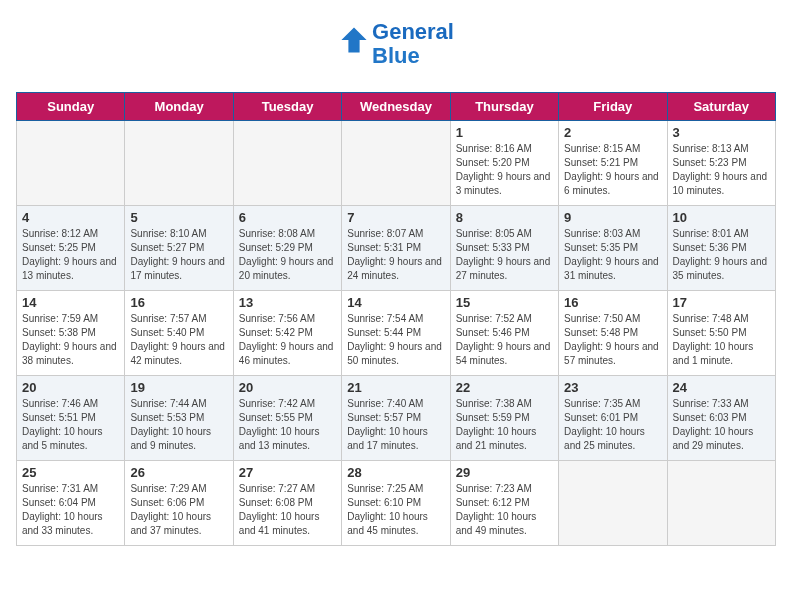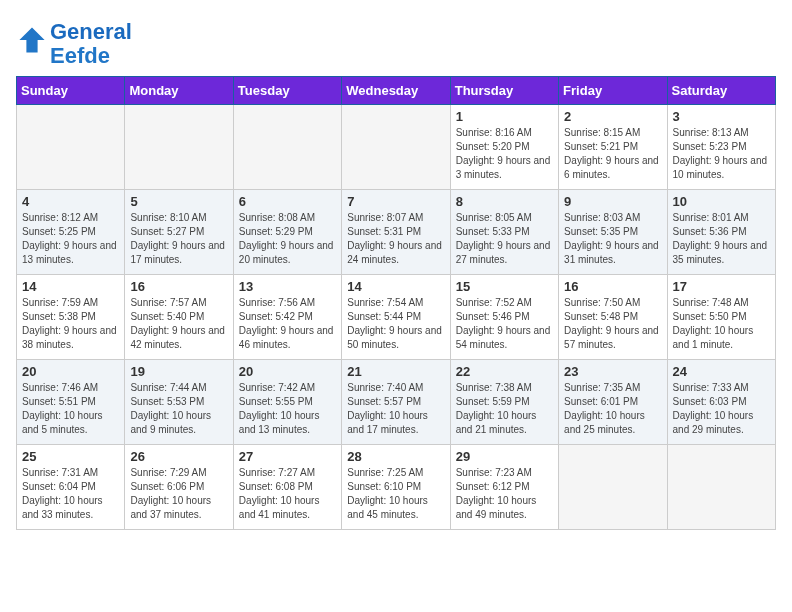--- a/index.html
+++ b/index.html
@@ -6,22 +6,22 @@
     body {
       font-family: Arial, sans-serif;
       background: #fff;
       width: 792px;
       min-height: 612px;
       padding: 16px;
     }
     .header-area {
       display: flex;
       align-items: flex-start;
-      justify-content: space-between;
-      margin-bottom: 8px;
+      justify-content: center;
+      margin-bottom: 24px;
     }
     .logo {
       display: flex;
       align-items: center;
       margin-top: 4px;
     }
     .logo-text {
       font-size: 22px;
       font-weight: bold;
       color: #333;
@@ -47,26 +47,26 @@
     .subtitle {
       font-size: 16px;
       color: #555;
     }
     table {
       width: 100%;
       border-collapse: collapse;
       table-layout: fixed;
     }
     thead tr th {
-      background-color: #6d28d9;
+      background-color: #be185d;
       color: #fff;
       font-size: 13px;
       font-weight: bold;
       padding: 6px 4px;
-      text-align: left;
+      text-align: center;
       border: 1px solid #1a5fa0;
     }
     tbody tr td {
       vertical-align: top;
       border: 1px solid #ccc;
       padding: 4px 5px;
       font-size: 10.5px;
       color: #333;
       height: 85px;
     }
@@ -98,21 +98,21 @@
 <div class="header-area">
   <div class="logo">
     <div>
       <svg class="logo-icon" viewBox="0 0 40 40">
         <polygon points="20,2 38,20 28,20 28,38 12,38 12,20 2,20" fill="#2176c7"></polygon>
       </svg>
     </div>
     <div style="margin-left:4px;">
       <div class="logo-text">
         <span>General</span><br>
-        <span style="color:#2176c7;">Eefde</span>
+        <span style="color:#2176c7;">Blue</span>
       </div>
     </div>
   </div>
 </div>
 
 <table>
   <thead>
     <tr id="header-row">
     <th>Sunday</th>
         <th>Monday</th>

